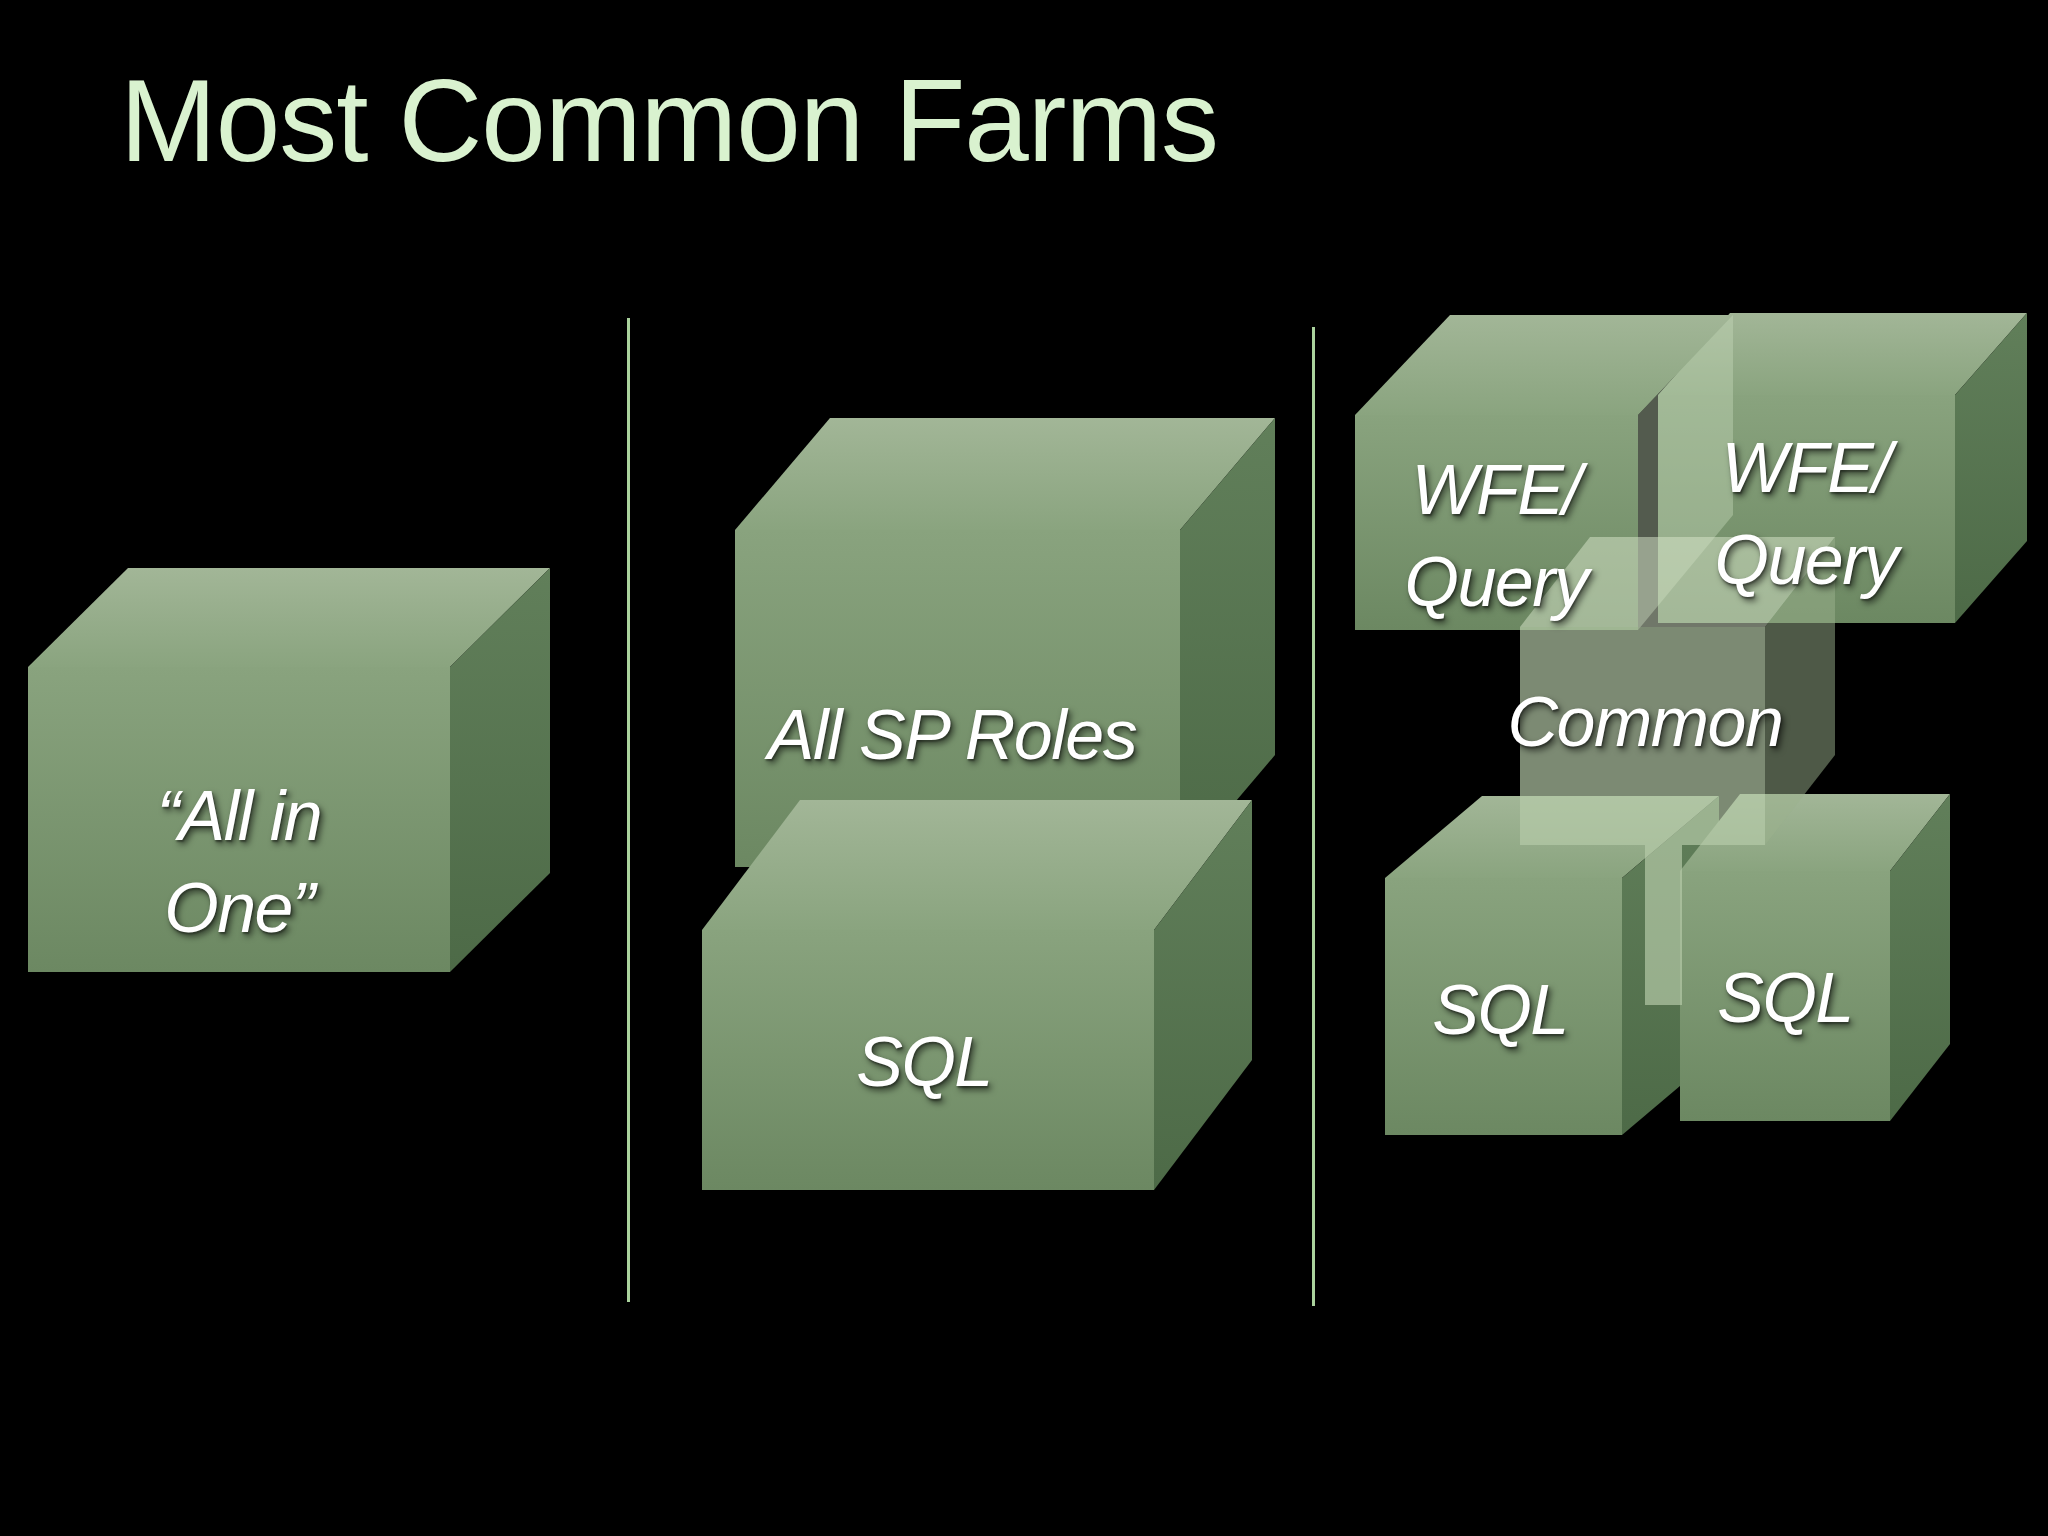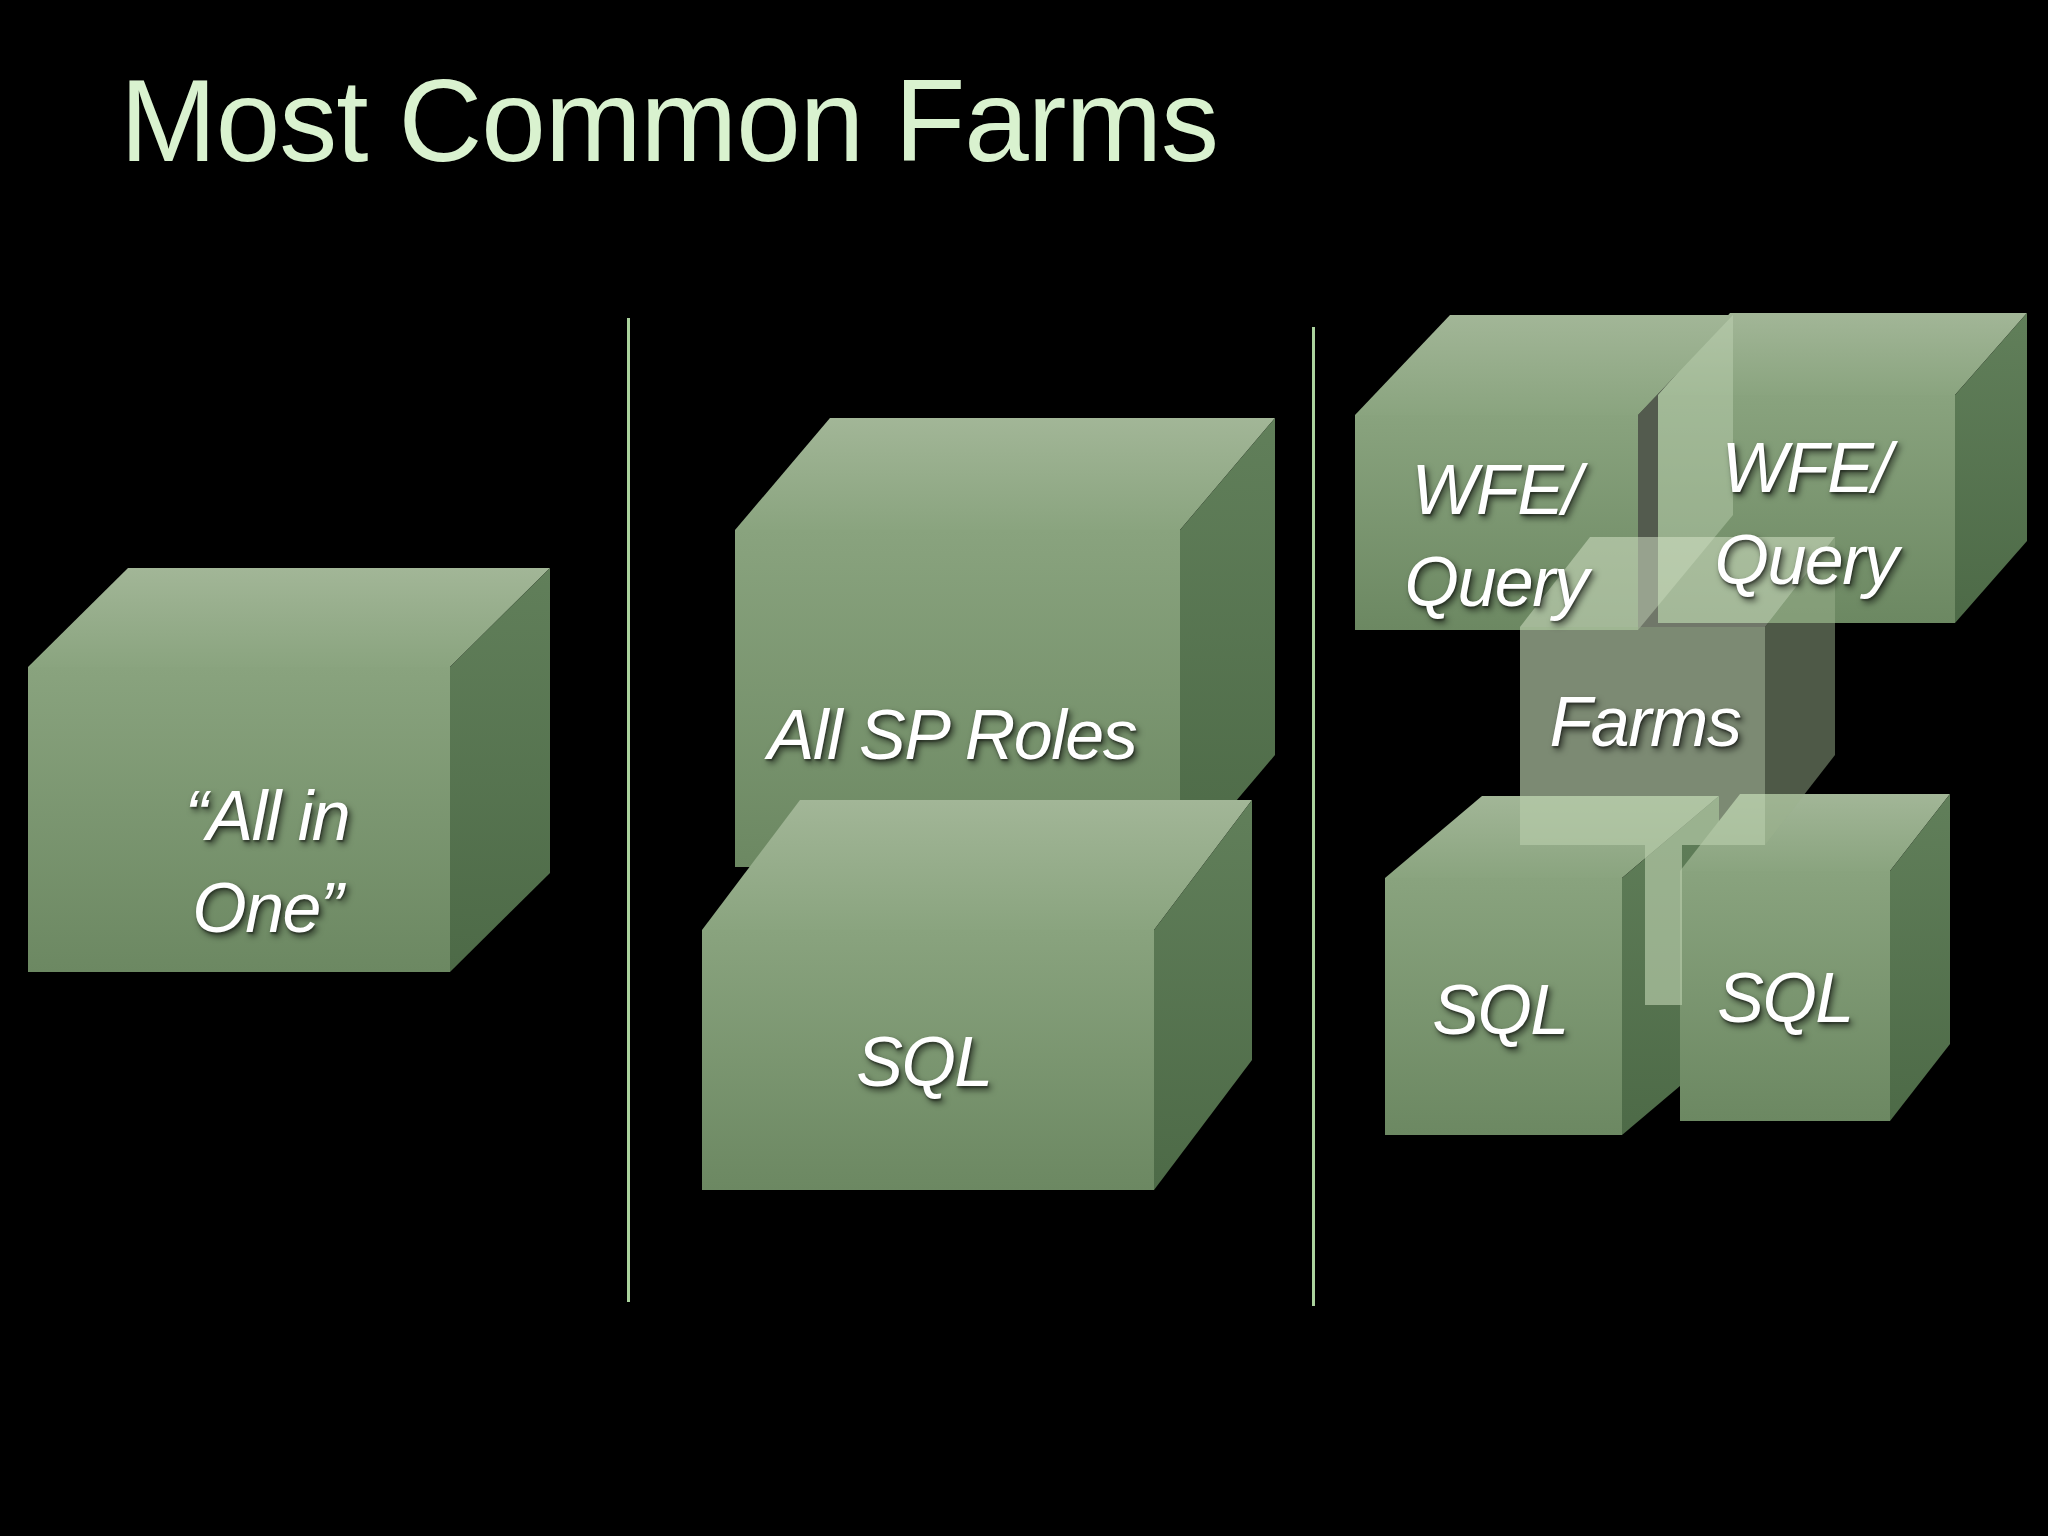--- a/index.html
+++ b/index.html
@@ -116,38 +116,38 @@
     </g>
 
     <g>
       <polygon points="1520,627 1765,627 1835,537 1590,537" fill="#d6e5ca" fill-opacity="0.52"></polygon>
       <polygon points="1765,627 1835,537 1835,755 1765,845" fill="#9cb18e" fill-opacity="0.5"></polygon>
       <polygon points="1520,627 1765,627 1765,845 1520,845" fill="#b7cbaa" fill-opacity="0.68"></polygon>
       <rect x="1645" y="845" width="37" height="160" fill="#b7cbaa" fill-opacity="0.68"></rect>
     </g>
   </svg>
 
-  <div class="box-label" style="left:239px; top:862px;margin-left:28px;">
+  <div class="box-label" style="left:239px; top:862px;">
     <span>“All in</span>
     <span>One”</span>
   </div>
 
   <div class="box-label" style="left:952px; top:735px;">All SP Roles</div>
 
   <div class="box-label" style="left:924px; top:1062px;">SQL</div>
 
   <div class="box-label" style="left:1496px; top:536px;">
     <span>WFE/</span>
     <span>Query</span>
   </div>
 
   <div class="box-label" style="left:1806px; top:514px;">
     <span>WFE/</span>
     <span>Query</span>
   </div>
 
-  <div class="box-label" style="left:1645px; top:722px;">Farms</div>
+  <div class="box-label" style="left:1645px; top:722px;">Common</div>
 
   <div class="box-label" style="left:1500px; top:1010px;">SQL</div>
 
   <div class="box-label" style="left:1785px; top:998px;">SQL</div>
 
 </div>
 
 </body></html>

